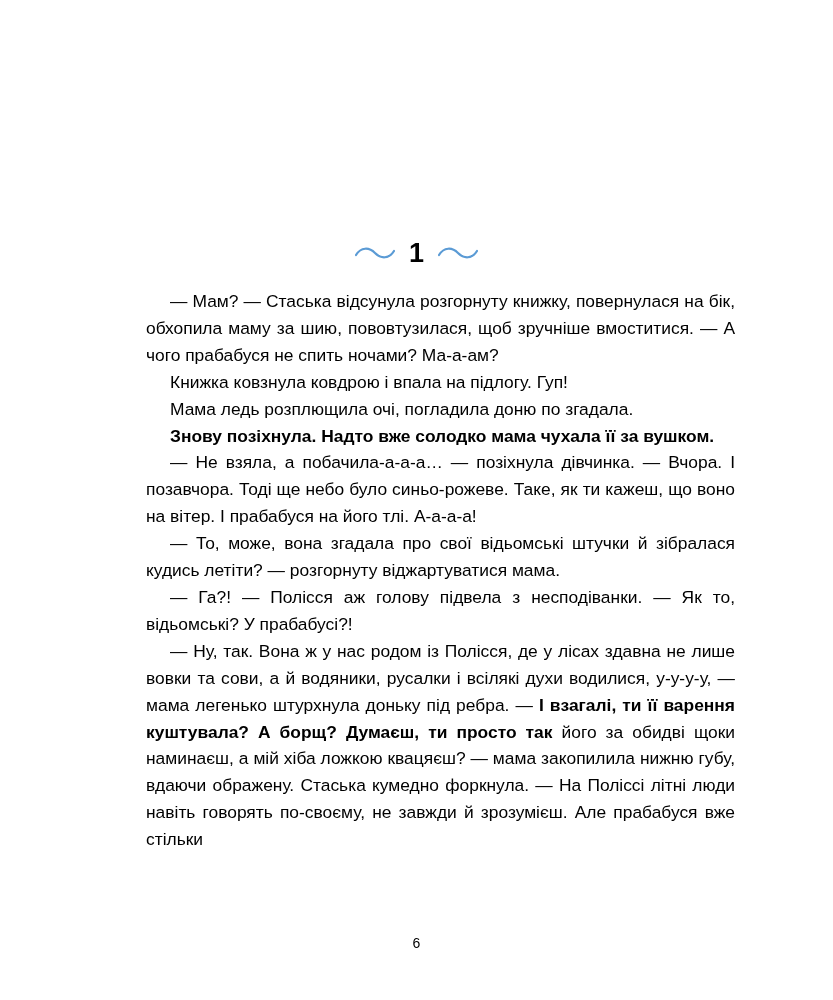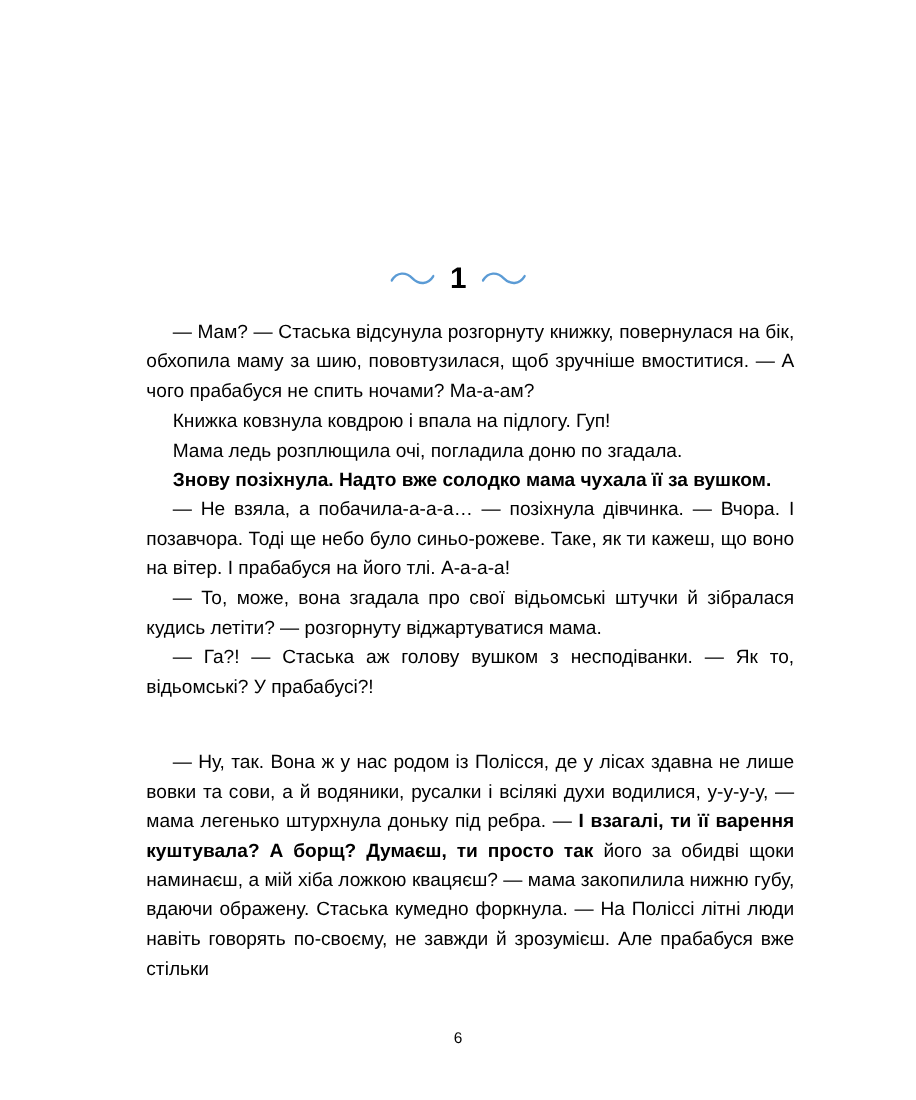--- a/index.html
+++ b/index.html
@@ -44,21 +44,21 @@
     font-size: 27px;
     font-weight: 700;
     line-height: 1;
     color: #000000;
     letter-spacing: 0;
   }
 
   
   .text-block {
     position: absolute;
-    left: 133px;
+    left: 146px;
     top: 288px;
     width: 589px;
     font-size: 17.4px;
     line-height: 26.9px;
     text-align: justify;
     text-justify: inter-word;
     color: #000000;
     -webkit-hyphens: none;
     hyphens: none;
   }
@@ -69,21 +69,20 @@
   }
   .para:last-child {
     text-align: justify;
   }
   .para b, .em-bold {
     font-weight: 700;
   }
   
   .para.full-justify {
     text-align-last: justify;
-    margin-top: 41px;
   }
 
   
   .folio {
     position: absolute;
     left: 0;
     right: 0;
     top: 934px;
     text-align: center;
     font-size: 14px;
@@ -111,19 +110,19 @@
     </span>
   </div>
 
   <div class="text-block">
     <p class="para"><span>— Мам? — Стаська відсунула розгорнуту книжку, повернулася на бік, обхопила маму за шию, пововтузилася, щоб зручніше вмоститися. — А чого прабабуся не спить ночами? Ма-а-ам?</span></p>
     <p class="para"><span>Книжка ковзнула ковдрою і впала на підлогу. Гуп!</span></p>
     <p class="para"><span>Мама ледь розплющила очі, погладила доню по згадала.</span></p>
     <p class="para"><b>Знову позіхнула. Надто вже солодко мама чухала її за вушком.</b></p>
     <p class="para"><span>— Не взяла, а побачила-а-а-а… — позіхнула дівчинка. — Вчора. І позавчора. Тоді ще небо було синьо-рожеве. Таке, як ти кажеш, що воно на вітер. І прабабуся на його тлі. А-а-а-а!</span></p>
     <p class="para"><span>— То, може, вона згадала про свої відьомські штучки й зібралася кудись летіти? — розгорнуту віджартуватися мама.</span></p>
-    <p class="para"><span>— Га?! — Стаська аж голову вушком з несподіванки. — Як то, відьомські? У прабабусі?!</span></p>
+    <p class="para"><span>— Га?! — Полісся аж голову підвела з несподіванки. — Як то, відьомські? У прабабусі?!</span></p>
     <p class="para full-justify"><span>— Ну, так. Вона ж у нас родом із Полісся, де у лісах здавна не лише вовки та сови, а й водяники, русалки і всілякі духи водилися, у-у-у-у, — мама легенько штурхнула доньку під ребра. — </span><b>І взагалі, ти її варення куштувала? А борщ? Думаєш, ти просто так</b><span> його за обидві щоки наминаєш, а мій хіба ложкою квацяєш? — мама закопилила нижню губу, вдаючи ображену. Стаська кумедно форкнула. — На Поліссі літні люди навіть говорять по-своєму, не завжди й зрозумієш. Але прабабуся вже стільки</span></p>
   </div>
 
   <div class="folio">6</div>
 
 </div>
 
 </body></html>

